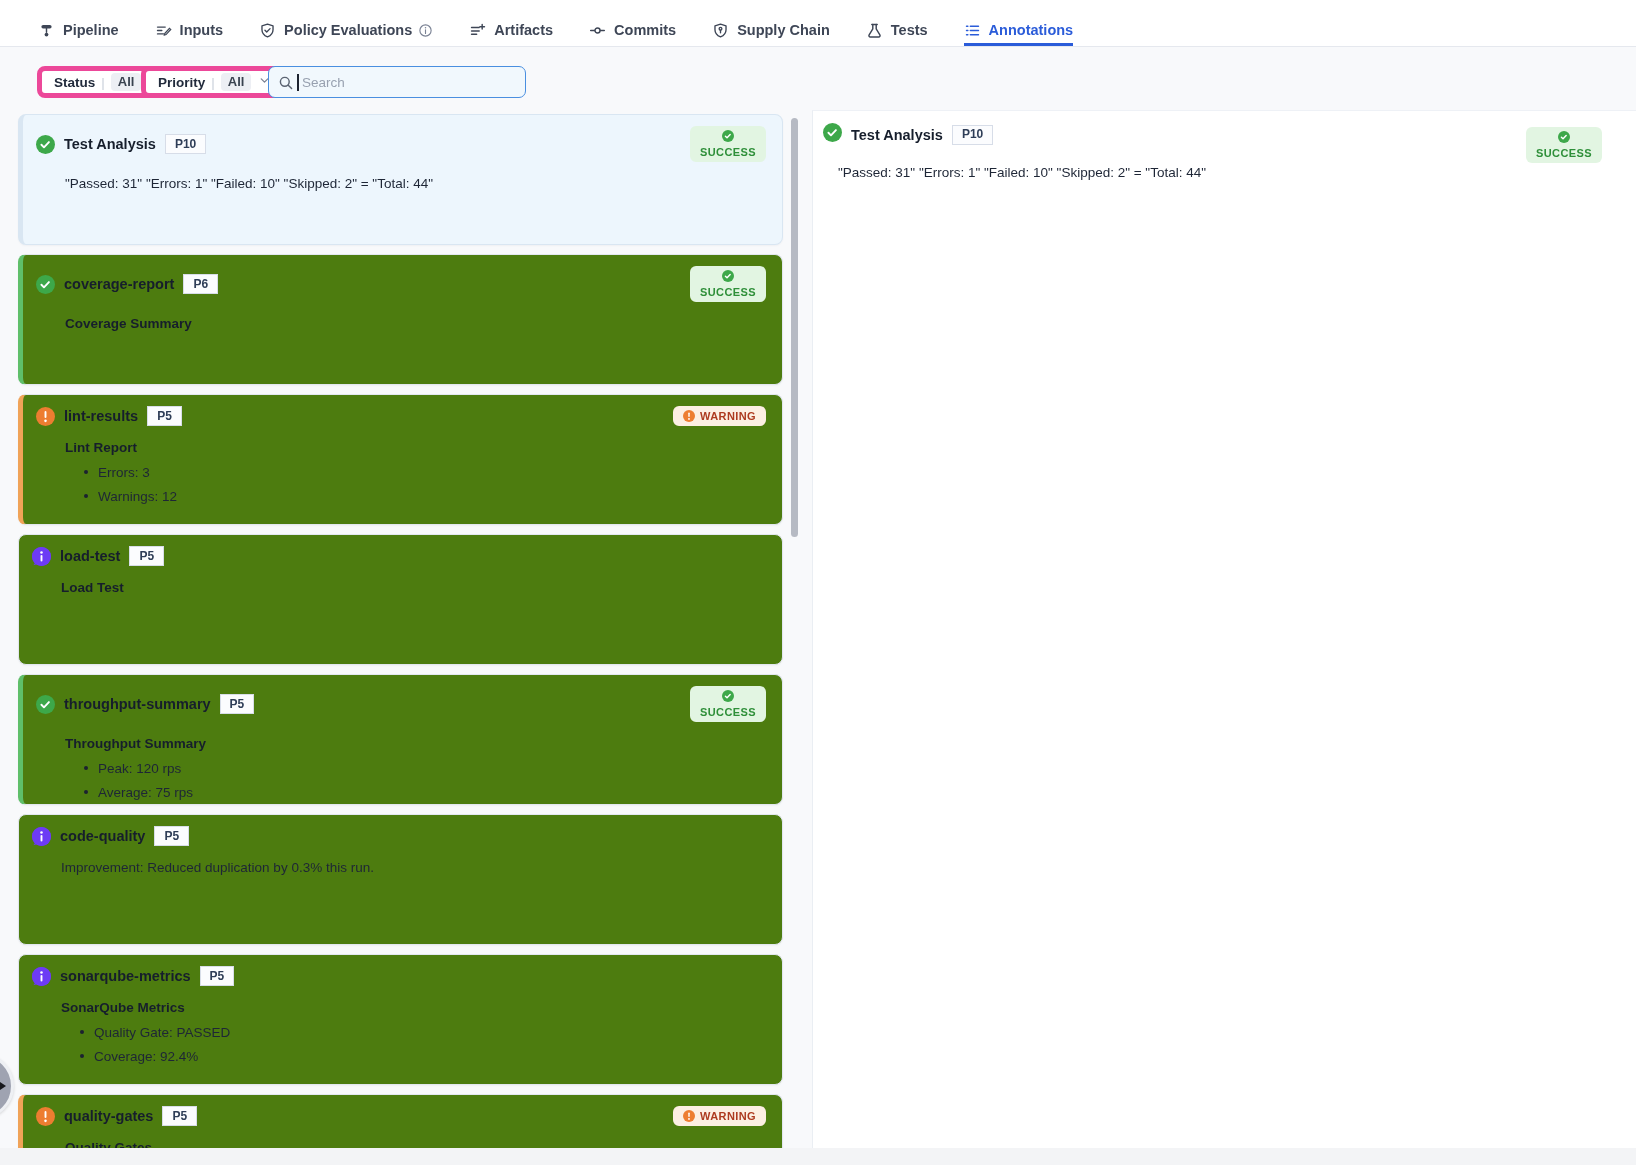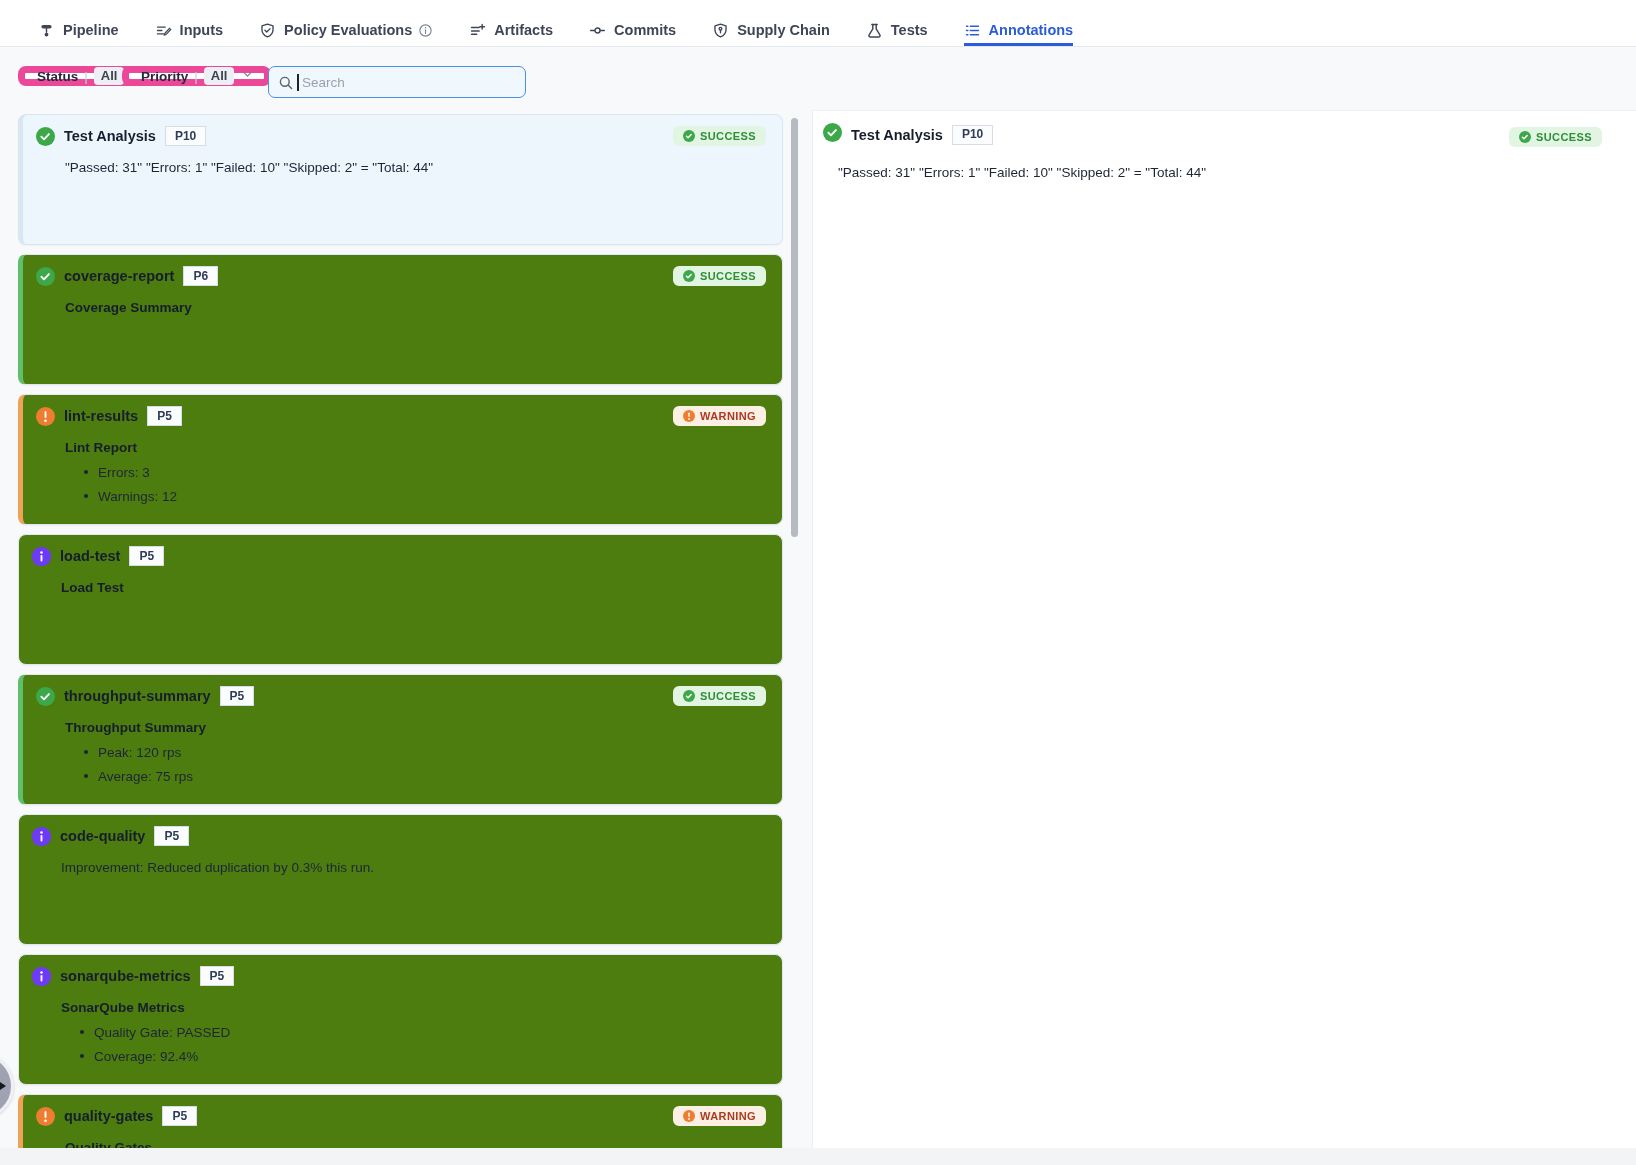--- a/index.html
+++ b/index.html
@@ -22,24 +22,24 @@
     font-size:14.5px; font-weight:600; color:#3e4656;
     border-bottom:3px solid transparent; padding-top:17px;
   }
   .tab svg { flex:none; }
   .tab.active { color:#2b5cd9; border-bottom-color:#2b5cd9; }
   .tab .info-after { color:#7a8294; display:flex; align-items:center; margin-left:-2px; }
 
   
   .filters { position:absolute; top:64px; left:0; right:0; height:34px; }
   .filter-btn {
-    position:absolute; top:2px; height:20px;
-    background:#ffffff; border:7px solid #ec4899; border-radius:8px;
+    position:absolute; top:2px; height:32px;
+    background:#ffffff; border:5px solid #ec4899; border-radius:8px;
     display:flex; align-items:center; gap:7px; padding:0 10px 0 12px;
-    font-size:13.5px; cursor:pointer;
+    font-size:13.5px; cursor:pointer;margin-left:19px;
   }
   .filter-btn .f-label { font-weight:700; color:#222b3c; }
   .filter-btn .f-sep { color:#c9cfda; font-weight:400; margin:0 -1px; }
   .filter-btn .f-value {
     background:#edeff4; color:#39424f; border-radius:4px;
     padding:1px 7px 2px; font-size:13px; font-weight:600;
   }
   #status-filter { left:18px; }
   #priority-filter { left:122px; }
   .search-box {
@@ -73,21 +73,21 @@
     font-size:12px; font-weight:600; color:#2e3d57;
     background:#fbfcfe; border:1px solid #d7dde8; border-radius:0;
     padding:2.5px 9px 3.5px; line-height:1;
   }
   .spacer { flex:1; }
   .status-badge {
     display:flex; align-items:center; gap:5px;
     font-size:11px; font-weight:700; letter-spacing:.4px;
     border-radius:6px; padding:4px 10px; line-height:1;
   }
-  .status-badge.success { background:#e2f5e2; color:#2e8f39; }
+  .status-badge.success { background:#e2f5e2; color:#2e8f39;flex-direction:column; }
   .status-badge.warning { background:#fcefe3; color:#ad3a20; }
   .card-body { margin:14px 0 0 29px; font-size:13.5px; color:#1e2636; }
   .card-body .b-heading { font-weight:700; color:#161e2c; font-size:13.5px; }
   .card-body .b-text { color:#1e2636; }
   .card-body ul { list-style:none; margin-top:10px; padding-left:19px; }
   .card-body li { margin-bottom:9px; }
   .card-body li::before {
     content:""; display:inline-block; width:4px; height:4px; border-radius:50%;
     background:#1b2230; margin-right:10px; vertical-align:3px;
   }

